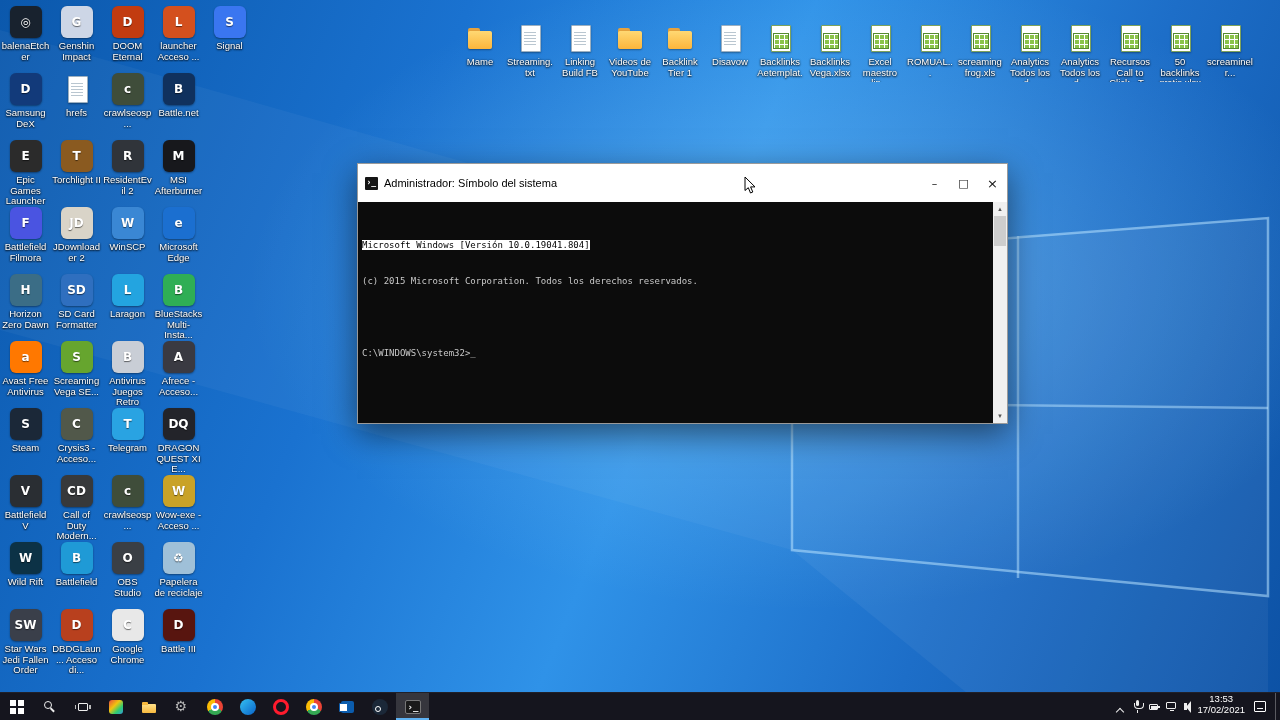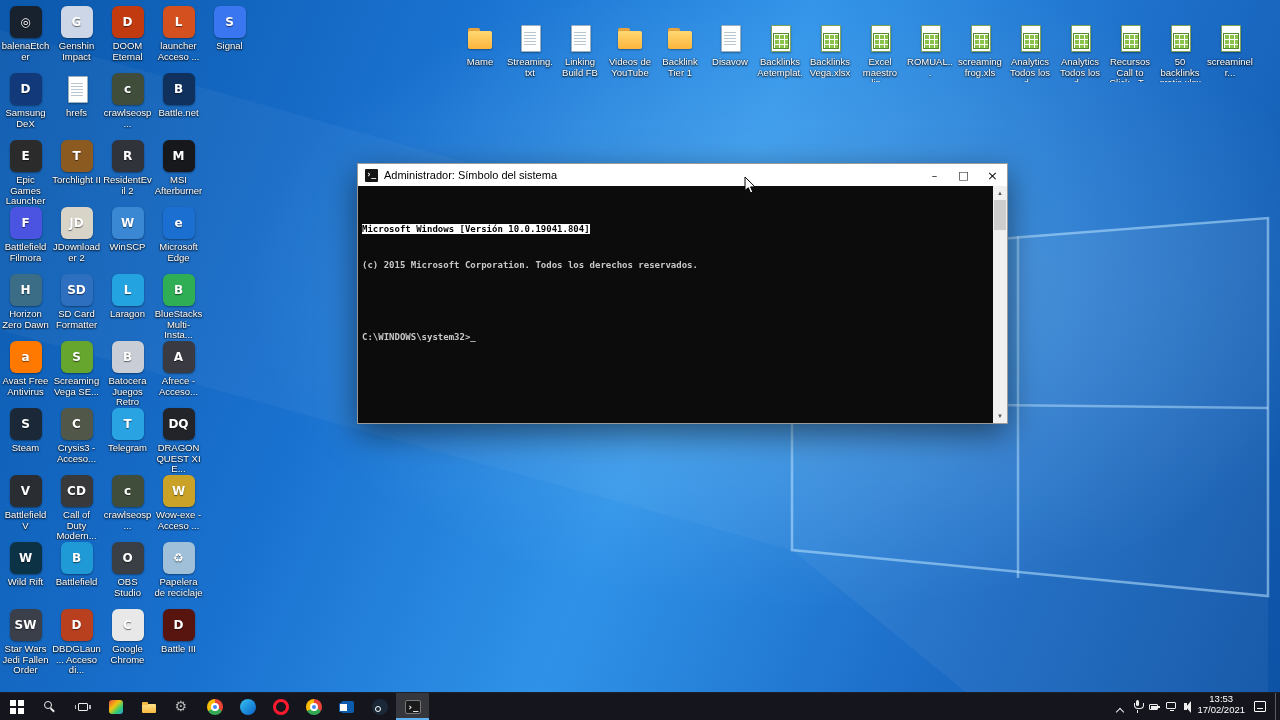--- a/index.html
+++ b/index.html
@@ -38,35 +38,35 @@
     background-image:linear-gradient(#fff 1px,rgba(0,0,0,0) 1px),linear-gradient(90deg,#fff 1px,rgba(0,0,0,0) 1px);
     background-size:5px 5px;}
   .lbl{margin-top:3px;font-size:9.5px;line-height:10.5px;color:#fff;text-align:center;
     text-shadow:0 1px 2px rgba(0,0,0,.95),0 0 2px rgba(0,0,0,.75);
     max-height:33px;overflow:hidden;word-break:break-word;width:100%;padding:0 1px;}
 
   
   .window{position:absolute;left:357px;top:163px;width:651px;height:261px;
     background:#fff;border:1px solid #9a9a9a;display:flex;flex-direction:column;
     box-shadow:0 10px 30px rgba(0,0,0,.5);}
-  .titlebar{height:22px;flex:0 0 auto;display:flex;align-items:center;background:#fff;}
+  .titlebar{height:38px;flex:0 0 auto;display:flex;align-items:center;background:#fff;}
   .cmd-ico{width:13px;height:13px;margin:0 6px 0 7px;background:#151515;border-radius:1px;
     position:relative;flex:0 0 auto;}
   .cmd-ico::after{content:"\203A_";position:absolute;left:1.5px;top:1px;color:#fff;
     font:bold 8px/10px "DejaVu Sans Mono",monospace;}
   .title{flex:1;font-size:11px;color:#000;white-space:nowrap;overflow:hidden;}
   .controls{display:flex;height:100%;}
   .controls button{width:29px;height:100%;border:none;background:#fff;color:#111;
     font:11px "DejaVu Sans",sans-serif;display:flex;align-items:center;justify-content:center;
     padding:0;cursor:default;}
   .controls .close{font-size:13px;}
   .console{flex:1;background:#0c0c0c;position:relative;overflow:hidden;}
   .lines{position:absolute;left:0;top:0;right:14px;bottom:0;padding:3px 0 0 4px;
     font:9px/9px "DejaVu Sans Mono",monospace;color:#c8c8c8;white-space:pre;}
-  .cline{height:9px;font-weight:bold;}
+  .cline{height:9px;}
   .ctext.sel{background:#fff;color:#000;}
   .scrollbar{position:absolute;top:0;right:0;bottom:0;width:14px;background:#f0f0f0;
     display:flex;flex-direction:column;}
   .sb-up,.sb-down{height:14px;flex:0 0 auto;display:flex;align-items:center;
     justify-content:center;font-size:6px;color:#555;background:#f0f0f0;}
   .sb-down{margin-top:auto;}
   .sb-thumb{position:absolute;top:14px;left:1px;right:1px;height:30px;background:#cdcdcd;}
 
   
   .cursor{position:absolute;left:744px;top:176px;pointer-events:none;z-index:20;}
@@ -330,21 +330,21 @@
         <span class="ic di-app" style="--c: #23a4e0;">
           <i class="glyph">L</i>
         </span>
         <span class="lbl">Laragon</span>
       </div>
 
       <div class="dicon" title="Batocera Juegos Retro">
         <span class="ic di-app" style="--c: #c9ced6;">
           <i class="glyph">B</i>
         </span>
-        <span class="lbl">Batocera Juegos Retro</span>
+        <span class="lbl">Antivirus Juegos Retro</span>
       </div>
 
       <div class="dicon" title="Telegram">
         <span class="ic di-app" style="--c: #29a3e2;">
           <i class="glyph">T</i>
         </span>
         <span class="lbl">Telegram</span>
       </div>
 
       <div class="dicon" title="crawlseosp...">

